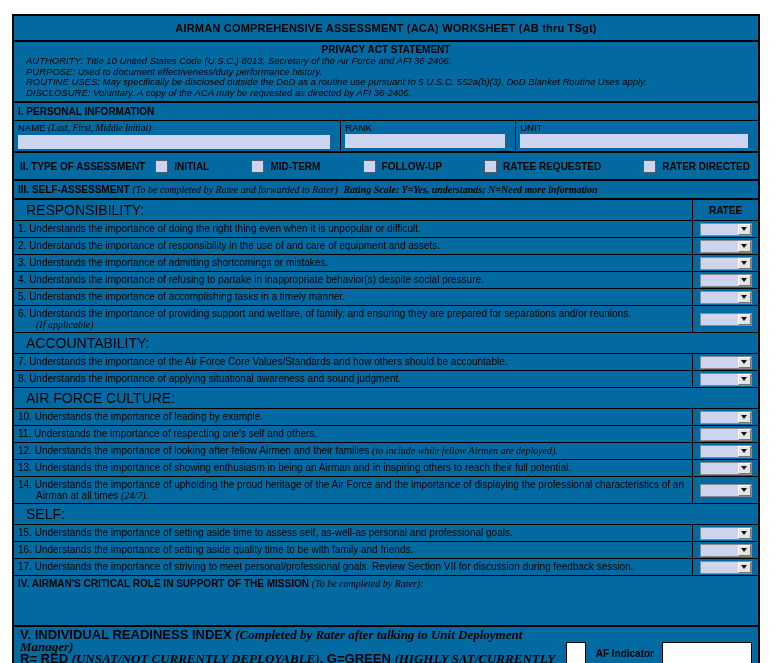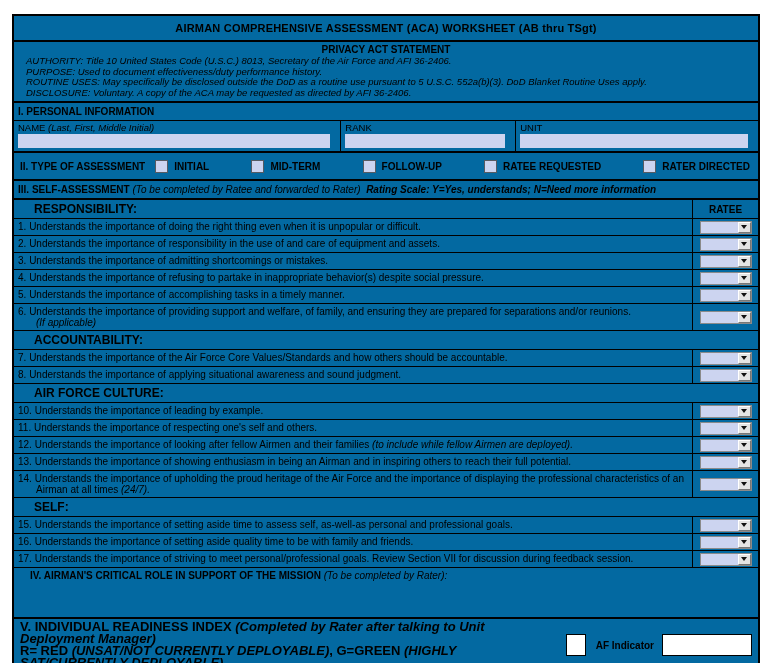--- a/index.html
+++ b/index.html
@@ -3,21 +3,21 @@
 <meta charset="utf-8">
 <style>
   :root{
     --field-fill:#ccd4f0;
     --checkbox-border:#565b63;
     --dropdown-button:#e4e4e4;
     --line:#000000;
   }
   html,body{margin:0;padding:0;width:780px;height:663px;overflow:hidden;background:#ffffff;}
   body{font-family:"Liberation Sans",sans-serif;color:#000;font-size:10px;}
-  .it{font-style:italic;}
+  .it{font-style:italic;font-family:Liberation Serif, serif;}
   .bd{font-weight:bold;}
   .form{position:absolute;left:12px;top:14px;width:748px;border:2px solid var(--line);box-sizing:border-box;background:#0369a1;}
   .bb1{border-bottom:1px solid var(--line);}
   .bb2{border-bottom:2px solid var(--line);}
 
   .title-row{height:24px;display:flex;align-items:center;justify-content:center;font-weight:bold;font-size:11px;letter-spacing:.2px;}
   .privacy{padding:2px 12px 3px;}
   .p-head{text-align:center;font-weight:bold;font-size:10px;margin-bottom:1px;}
   .p-line{font-style:italic;font-size:9.5px;line-height:10.5px;}
 
@@ -33,33 +33,33 @@
   .type-row{height:26px;display:flex;align-items:center;padding:0 6px;font-size:10px;}
   .type-label{font-weight:bold;margin-right:10px;white-space:nowrap;}
   .type-options{flex:1;display:flex;justify-content:space-between;align-items:center;padding-right:2px;text-align:center;}
   .cb-group{display:flex;align-items:center;}
   .cb{width:13px;height:13px;box-sizing:border-box;background:var(--field-fill);border:1px solid var(--checkbox-border);margin-right:6px;}
   .cb-label{font-weight:bold;white-space:nowrap;}
 
   .sa-header{padding:3px 4px;font-size:10px;}
 
   .cat-row{display:flex;border-bottom:1px solid var(--line);min-height:16px;}
-  .cat-name{flex:1;font-weight:bold;padding:2px 20px;font-size:12px;}
+  .cat-name{flex:1;font-weight:normal;padding:2px 12px;font-size:14px;}
   .ratee-cell{width:66px;box-sizing:border-box;display:flex;align-items:center;justify-content:center;flex:none;}
   .ratee-cell.bl{border-left:1px solid var(--line);}
   .ratee-cell.head{font-weight:bold;font-size:10px;margin-left:42px;}
   .item-row{display:flex;border-bottom:1px solid var(--line);min-height:16px;}
   .item-text{flex:1;padding:2px 4px 2px 22px;text-indent:-18px;font-size:10px;line-height:11px;}
 
   .dd{width:52px;height:13px;box-sizing:border-box;background:var(--field-fill);border:1px solid #8a8a8a;display:flex;cursor:default;}
   .dd-val{flex:1;font-size:9px;line-height:11px;padding-left:2px;}
   .dd-btn{width:13px;box-sizing:border-box;background:var(--dropdown-button);border:1px solid #777;border-top-color:#fff;border-left-color:#fff;display:flex;align-items:center;justify-content:center;}
   .dd-btn::after{content:"";width:0;height:0;border-left:3px solid transparent;border-right:3px solid transparent;border-top:4px solid #111;}
 
-  .sec4{min-height:45px;padding:2px 16px;font-size:10px;}
+  .sec4{min-height:45px;padding:2px 4px;font-size:10px;}
   .sec5{min-height:27px;display:flex;align-items:center;padding:2px 6px;}
   .v-text{flex:1;font-size:13px;line-height:12px;}
   .v-box{box-sizing:border-box;border:1px solid var(--line);background:#fff;flex:none;}
   .v-box.small{width:20px;height:22px;margin:0 10px 0 6px;}
   .v-box.large{width:90px;height:22px;margin-left:8px;}
   .v-label{font-size:10px;white-space:nowrap;}
 </style>
 </head>
 <body>
 

